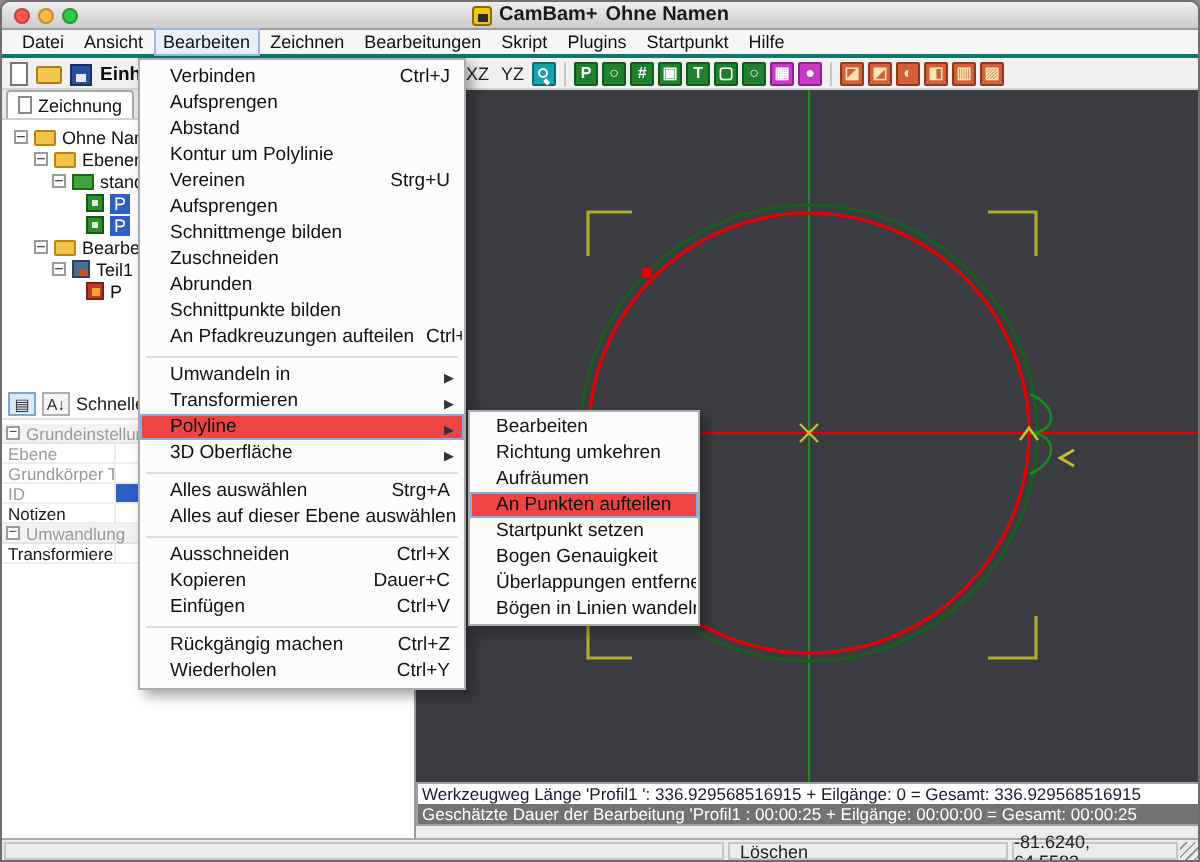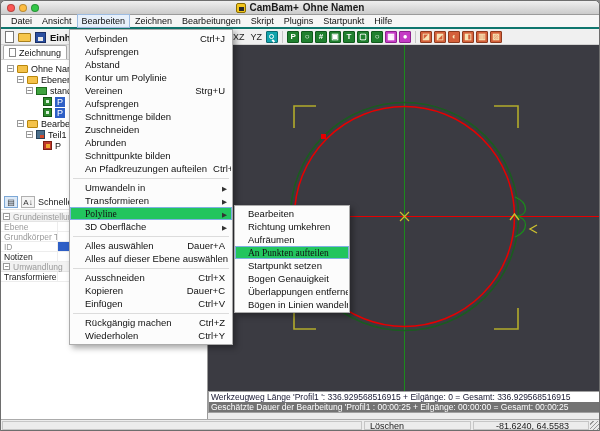--- a/index.html
+++ b/index.html
@@ -99,39 +99,39 @@
                 border:1px solid #A0A0A0; border-right:none; font-size:8.5px; }
   .sline { height:10px; display:flex; align-items:center; padding-left:2px; white-space:nowrap;
            overflow:hidden; color:#1A1A33; }
   .sline.sel { background:#737373; color:#fff; }
 
   
   .bottombar { position:absolute; left:0; right:0; bottom:0; height:11px; background:#ECECEC;
                border-top:1px solid #ABABAB; display:flex; font-size:9px; color:#222; }
   .bcell { border:1px solid #C6C6C6; margin:1px 1px 0 1px; display:flex; align-items:center; }
   .bcell.c1 { width:360px; }
-  .bcell.c2 { width:107px; padding-left:5px; }
+  .bcell.c2 { width:140px; padding-left:5px; }
   .bcell.c3 { flex:1; justify-content:flex-end; padding-right:19px; }
   .grip { width:9px; margin:1px 0 0 0;
           background:repeating-linear-gradient(135deg,#ECECEC 0 2px,#9a9a9a 2px 3px); }
 
   
   .menu { position:absolute; left:68px; top:28px; width:164px; background:#FCFCFC;
           border:1px solid #ACACAC; box-shadow:3px 3px 6px rgba(0,0,0,.35); padding:2px 0;
           z-index:50; font-size:9.5px; color:#111; }
   .submenu { position:absolute; left:233px; top:204px; width:116px; background:#FCFCFC;
              border:1px solid #ACACAC; box-shadow:3px 3px 6px rgba(0,0,0,.35); padding:1px 0;
              z-index:60; font-size:9.5px; color:#111; }
   .mi { height:13px; display:flex; align-items:center; padding:0 6px 0 14px; position:relative;
         white-space:nowrap; overflow:hidden; border:1px solid transparent; }
   .submenu .mi { padding-left:12px; }
   .mi .lab { flex:1; }
   .mi .sc { margin-left:6px; }
   .mi .arr { position:absolute; right:4px; top:3px; font-size:6.5px; color:#333; }
-  .mi.hl { background:#22c55e; border-color:#7EB0E3;font-family:Liberation Serif, serif; }
+  .mi.hl { background:#ef4444; border-color:#7EB0E3; }
   .msep { height:6px; display:flex; align-items:center; padding:0 3px; }
   .msep::after { content:""; flex:1; height:1px; background:#DCDCDC; }
 </style>
 </head>
 <body>
 
 <div class="window">
 
   <div class="titlebar">
     <div class="lights">
@@ -375,21 +375,21 @@
       <span class="lab">Polyline</span>
       <span class="arr">▶</span>
     </div>
     <div class="mi">
       <span class="lab">3D Oberfläche</span>
       <span class="arr">▶</span>
     </div>
     <div class="msep"></div>
     <div class="mi">
       <span class="lab">Alles auswählen</span>
-      <span class="sc">Dauer+A</span>
+      <span class="sc">Strg+A</span>
     </div>
     <div class="mi">
       <span class="lab">Alles auf dieser Ebene auswählen</span>
     </div>
     <div class="msep"></div>
     <div class="mi">
       <span class="lab">Ausschneiden</span>
       <span class="sc">Ctrl+X</span>
     </div>
     <div class="mi">

